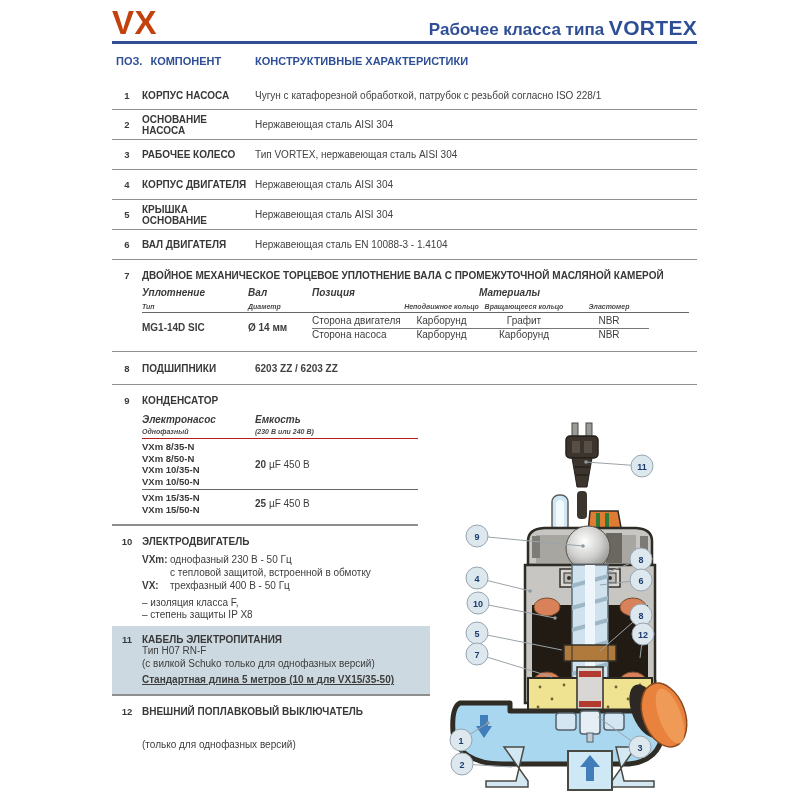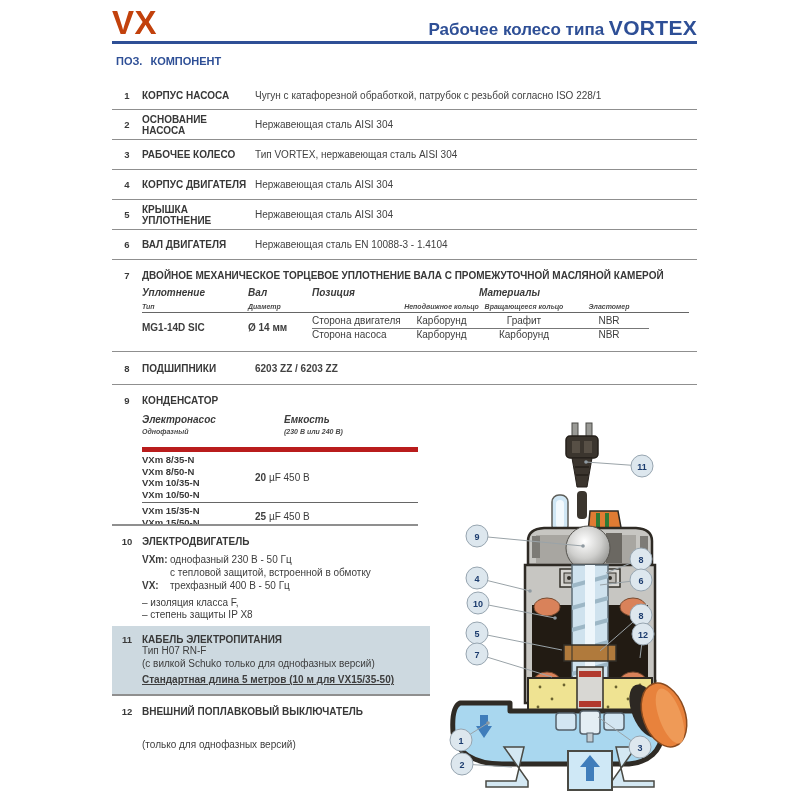--- a/index.html
+++ b/index.html
@@ -49,21 +49,21 @@
   .seal-h1 { font-weight:bold; font-style:italic; font-size:10px; height:14px; color:#3a3a3a; }
   .seal-h2 { font-weight:bold; font-style:italic; font-size:7px; height:12px; align-items:end; color:#4a4a4a; border-bottom:1px solid #666; padding-bottom:2px; }
   .tc { text-align:center; }
   .seal-body { display:grid; grid-template-columns:106px 64px 92px 75px 90px 80px; grid-auto-rows:14px; align-items:center; }
   .span2 { grid-row:1 / span 2; font-weight:bold; }
   .mid-top { border-top:1px solid #777; }
 
   
   .cap-sub { margin-left:30px; margin-top:8px; width:276px; }
   .cap-grid { display:grid; grid-template-columns:113px 1fr; }
-  .cap-head { border-bottom:5px solid #b91c1c; padding-bottom:12px;gap:29px; }
+  .cap-head { border-bottom:1px solid #b91c1c; padding-bottom:3px; }
   .cap-head .big { font-weight:bold; font-style:italic; font-size:10px; display:block; }
   .cap-head .small { font-weight:bold; font-style:italic; font-size:7px; display:block; margin-top:3px; color:#4a4a4a; }
   .cap-group { border-bottom:1px solid #666; padding:2px 0; align-items:center; }
   .cap-group.last { border-bottom:none; }
   .models div { font-weight:bold; font-size:9.5px; line-height:11.5px; color:#383838; }
   .cap-val { font-size:10px; }
   .cap-val b { font-size:10px; }
 
   
   .motor-lines { margin-left:30px; margin-top:6px; }
@@ -83,28 +83,29 @@
 
   
   .diagram { position:absolute; left:440px; top:415px; }
   .callout-num { font-size:9px; font-weight:bold; fill:#1c3c6e; }
 </style>
 </head>
 <body>
 
 <div class="brand">VX</div>
 <div class="doc-title">
-  <span>Рабочее колесо типа </span><span class="em">VORTEX</span>
+  <span>Рабочее класса типа </span><span class="em">VORTEX</span>
 </div>
 <div class="rule"></div>
 
 <div class="cols-header">
   <div class="c1">
     <span>ПОЗ.</span><span>КОМПОНЕНТ</span>
   </div>
+  <div>КОНСТРУКТИВНЫЕ ХАРАКТЕРИСТИКИ</div>
 </div>
 
 <div class="table">
 
   <div class="row h28">
     <span class="pos">1</span>
     <span class="comp">КОРПУС НАСОСА</span>
     <span class="char">Чугун с катафорезной обработкой, патрубок с резьбой согласно ISO 228/1</span>
   </div>
   <div class="row h30">
@@ -117,21 +118,21 @@
     <span class="comp">РАБОЧЕЕ КОЛЕСО</span>
     <span class="char">Тип VORTEX, нержавеющая сталь AISI 304</span>
   </div>
   <div class="row h30">
     <span class="pos">4</span>
     <span class="comp">КОРПУС ДВИГАТЕЛЯ</span>
     <span class="char">Нержавеющая сталь AISI 304</span>
   </div>
   <div class="row h30">
     <span class="pos">5</span>
-    <span class="comp">КРЫШКА УПЛОТНЕНИЕ</span>
+    <span class="comp">КРЫШКА ОСНОВАНИЕ</span>
     <span class="char">Нержавеющая сталь AISI 304</span>
   </div>
   <div class="row h30">
     <span class="pos">6</span>
     <span class="comp">ВАЛ ДВИГАТЕЛЯ</span>
     <span class="char">Нержавеющая сталь EN 10088-3 - 1.4104</span>
   </div>
 
   <div class="block pt10" style="height:92px;">
     <div class="title-line">

